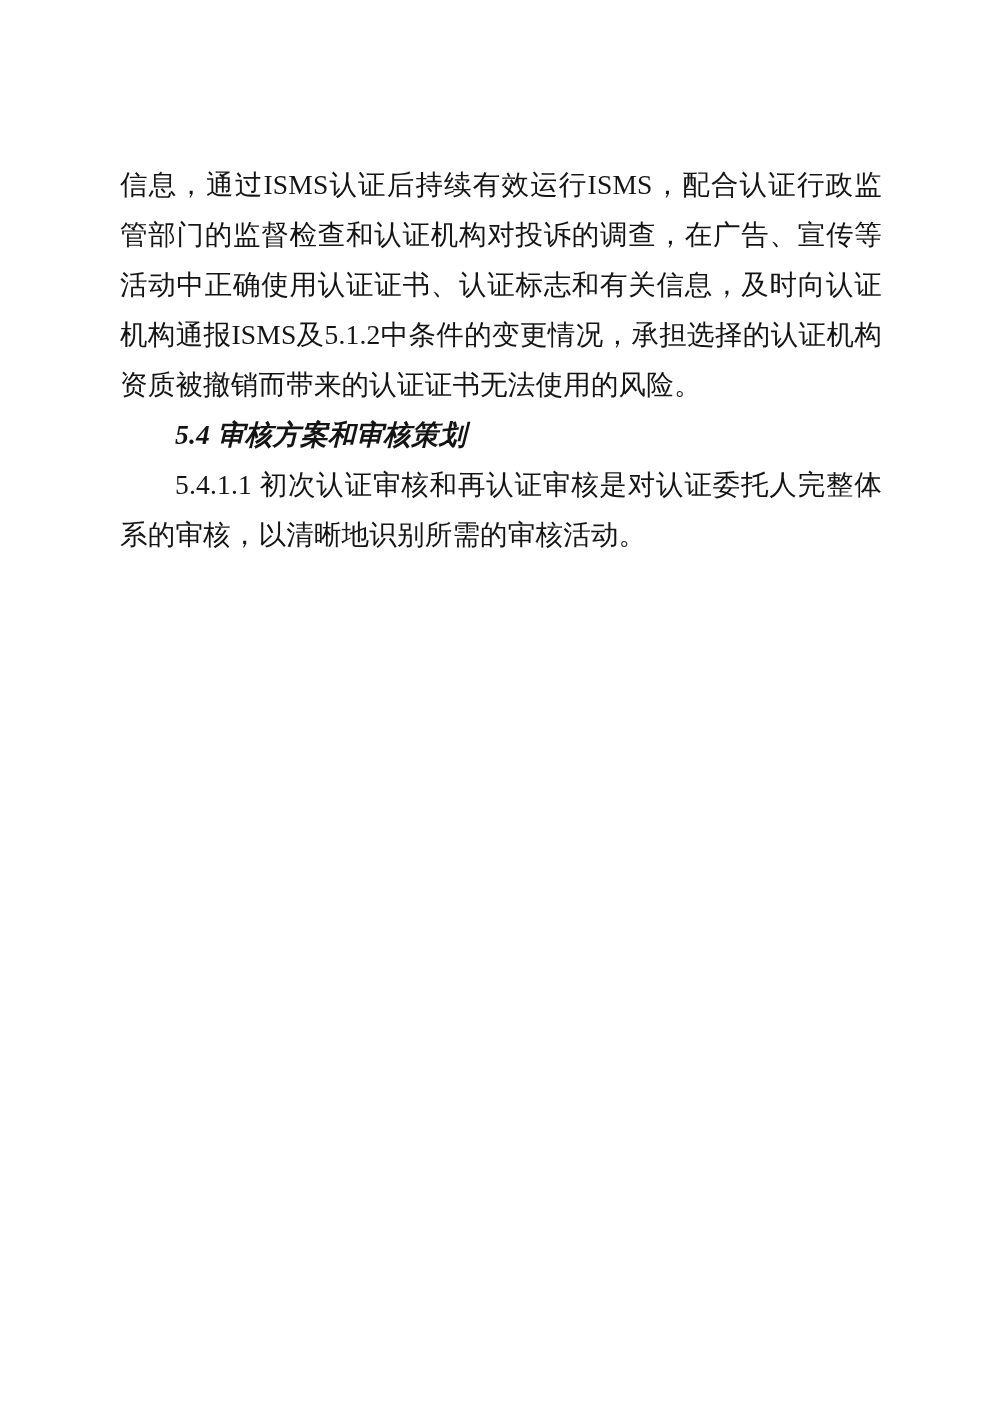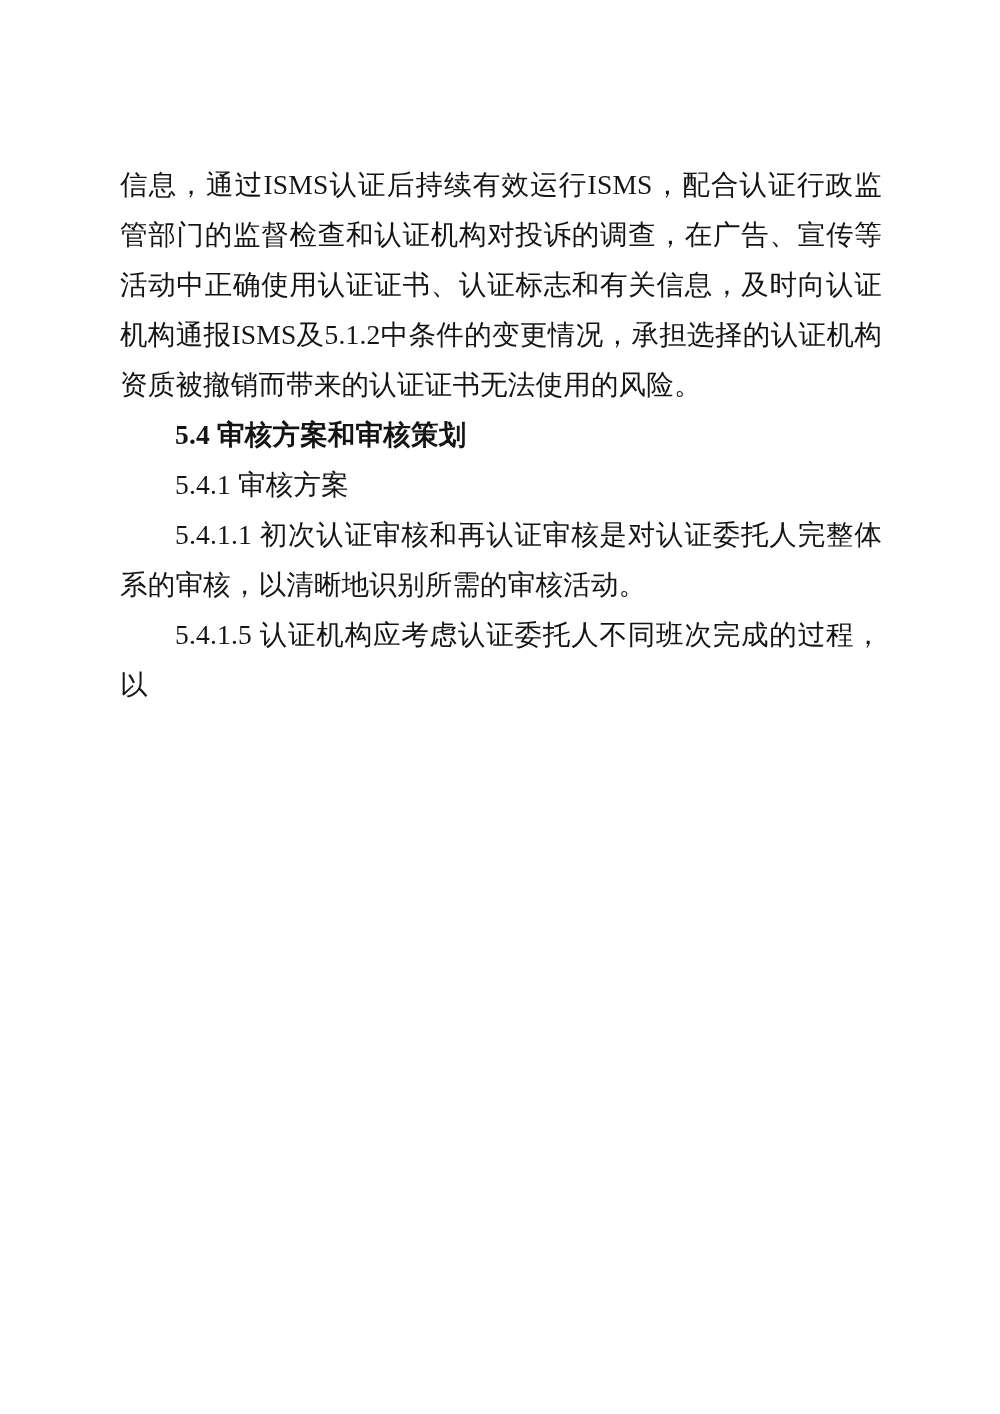--- a/index.html
+++ b/index.html
@@ -31,38 +31,37 @@
     text-indent: 2em;
     letter-spacing: 0.2px;
     word-break: normal;
   }
   .para.no-indent {
     text-indent: 0;
   }
   .para.heading {
     font-weight: 700;
     text-align: left;
+    font-style: italic;
   }
   .footer {
     position: absolute;
     top: 1283px;
     left: 0;
     width: 100%;
     text-align: center;
     font-size: 26px;
     line-height: 50px;
     letter-spacing: 1px;
   }
 </style>
 </head>
 <body>
 
 <div class="page">
   <div class="text-block">
     <p class="para no-indent">信息，通过ISMS认证后持续有效运行ISMS，配合认证行政监管部门的监督检查和认证机构对投诉的调查，在广告、宣传等活动中正确使用认证证书、认证标志和有关信息，及时向认证机构通报ISMS及5.1.2中条件的变更情况，承担选择的认证机构资质被撤销而带来的认证证书无法使用的风险。</p>
     <p class="para heading">5.4 审核方案和审核策划</p>
-    <p class="para">5.4.1 审核方案</p>
     <p class="para">5.4.1.1 初次认证审核和再认证审核是对认证委托人完整体系的审核，以清晰地识别所需的审核活动。</p>
-    <p class="para">5.4.1.5 认证机构应考虑认证委托人不同班次完成的过程，以</p>
   </div>
 
   <div class="footer">— 9 —</div>
 </div>
 
 </body></html>

